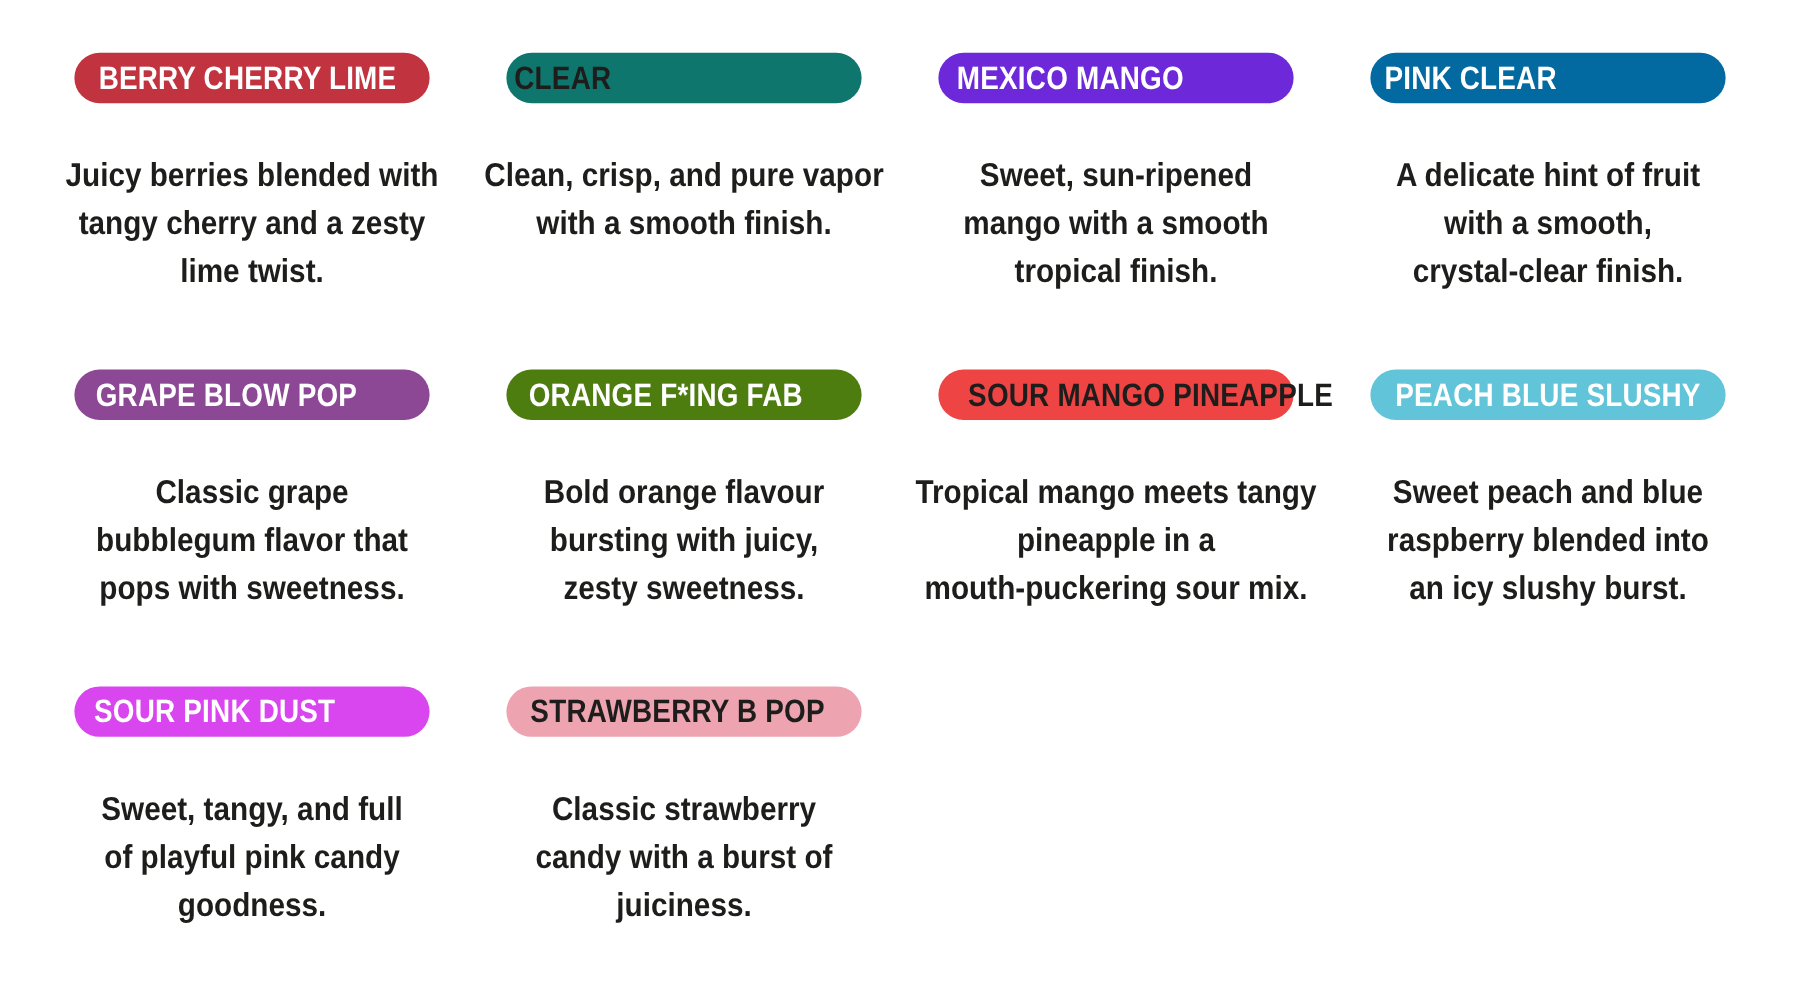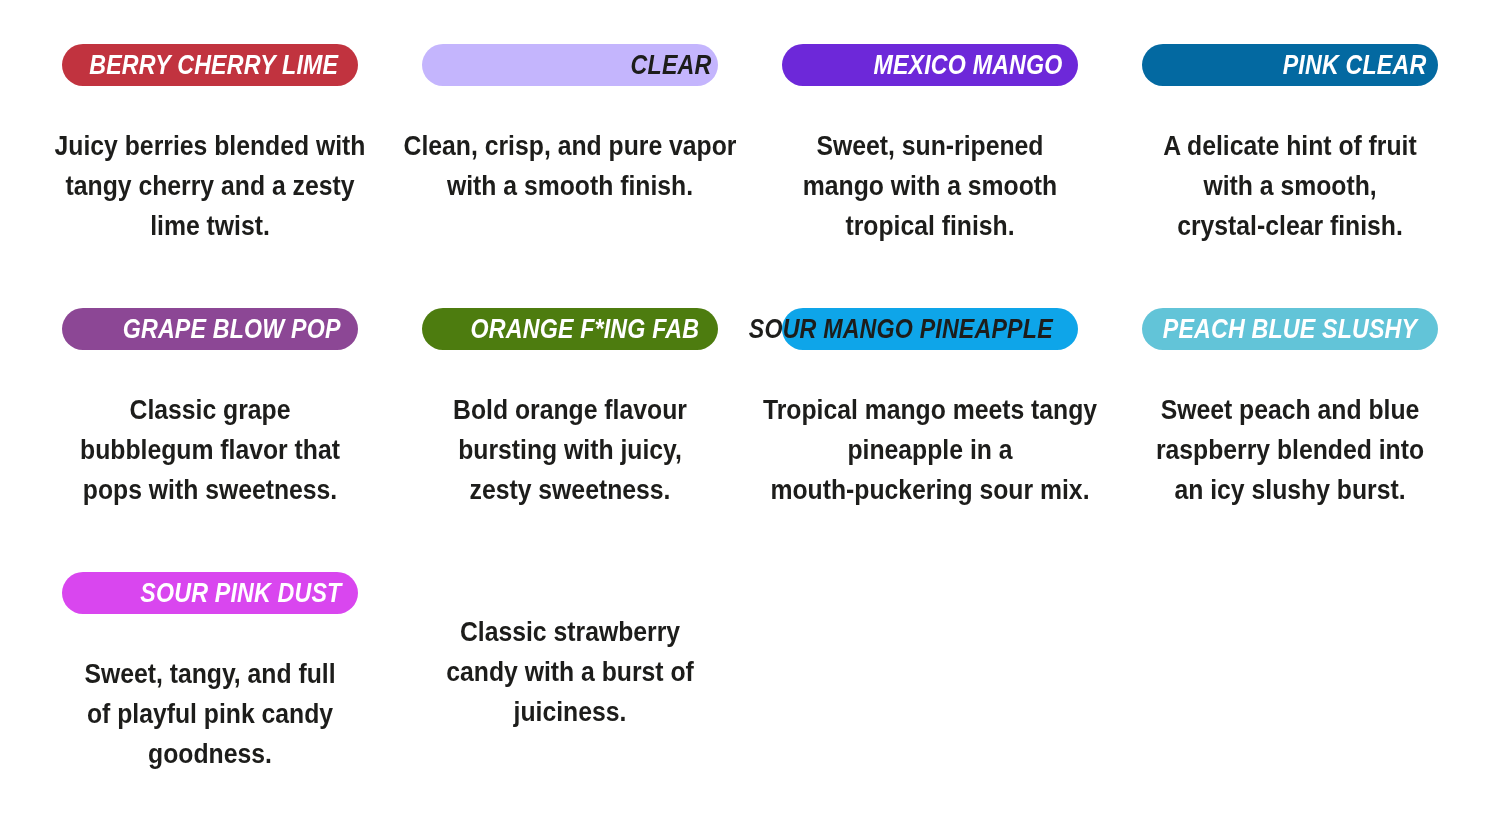--- a/index.html
+++ b/index.html
@@ -21,23 +21,22 @@
     display: flex;
     flex-direction: column;
     align-items: center;
   }
   .pill {
     width: 296px;
     height: 42px;
     border-radius: 21px;
     display: flex;
     align-items: center;
-    justify-content: flex-end;
+    justify-content: flex-start;
     flex: 0 0 auto;
-    font-style: italic;
   }
   .pill-label {
     font-weight: 700;
     font-size: 27px;
     letter-spacing: 0.2px;
     white-space: nowrap;
     display: inline-block;
     transform: scaleX(0.86);
     transform-origin: 50% 50%;
   }
@@ -63,21 +62,21 @@
   <div class="card">
     <div class="pill" style="background-color: rgb(193, 51, 63);">
       <span class="pill-label" style="color: rgb(255, 255, 255);">BERRY CHERRY LIME</span>
     </div>
     <div class="desc">Juicy berries blended with
 tangy cherry and a zesty
 lime twist.</div>
   </div>
 
   <div class="card">
-    <div class="pill" style="background-color: #c4b5fd;">
+    <div class="pill" style="background-color: #0f766e;">
       <span class="pill-label" style="color: rgb(29, 29, 27);">CLEAR</span>
     </div>
     <div class="desc">Clean, crisp, and pure vapor
 with a smooth finish.</div>
   </div>
 
   <div class="card">
     <div class="pill" style="background-color: #6d28d9;">
       <span class="pill-label" style="color: rgb(255, 255, 255);">MEXICO MANGO</span>
     </div>
@@ -109,21 +108,21 @@
       <span class="pill-label" style="color: rgb(255, 255, 255);">ORANGE F*ING FAB</span>
     </div>
     <div class="desc">Bold orange flavour
 bursting with juicy,
 zesty sweetness.</div>
   </div>
 
 
 
   <div class="card">
-    <div class="pill" style="background-color: #0ea5e9;">
+    <div class="pill" style="background-color: #ef4444;">
       <span class="pill-label" style="color: rgb(29, 29, 27);">SOUR MANGO PINEAPPLE</span>
     </div>
     <div class="desc">Tropical mango meets tangy
 pineapple in a
 mouth-puckering sour mix.</div>
   </div>
 
   <div class="card">
     <div class="pill" style="background-color: rgb(98, 196, 216);">
       <span class="pill-label" style="color: rgb(255, 255, 255);">PEACH BLUE SLUSHY</span>
@@ -136,18 +135,21 @@
   <div class="card">
     <div class="pill" style="background-color: #d946ef;">
       <span class="pill-label" style="color: rgb(255, 255, 255);">SOUR PINK DUST</span>
     </div>
     <div class="desc">Sweet, tangy, and full
 of playful pink candy
 goodness.</div>
   </div>
 
   <div class="card">
+    <div class="pill" style="background-color: rgb(237, 163, 176);">
+      <span class="pill-label" style="color: rgb(29, 29, 27);">STRAWBERRY B POP</span>
+    </div>
     <div class="desc">Classic strawberry
 candy with a burst of
 juiciness.</div>
   </div>
 
 </div>
 
 </body></html>

